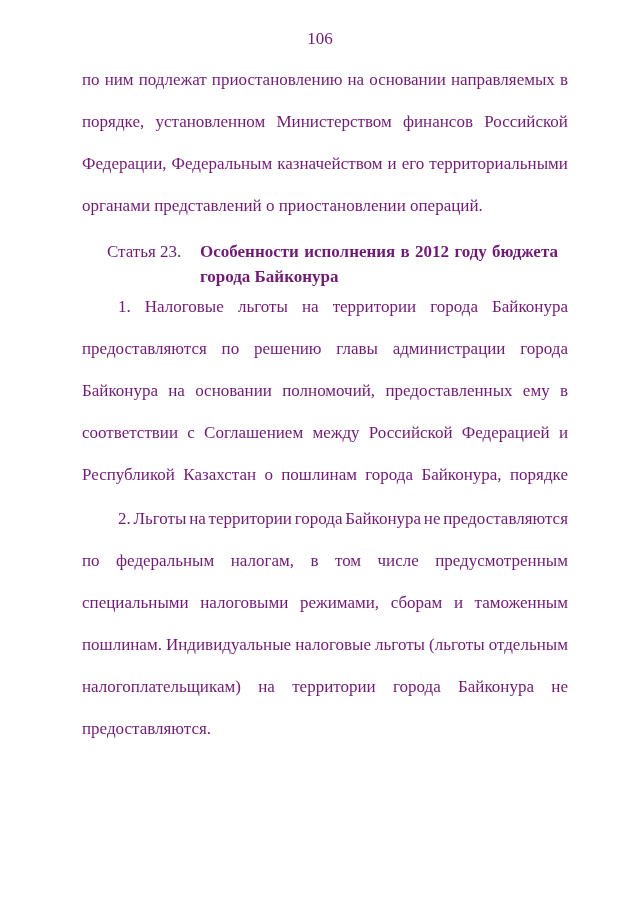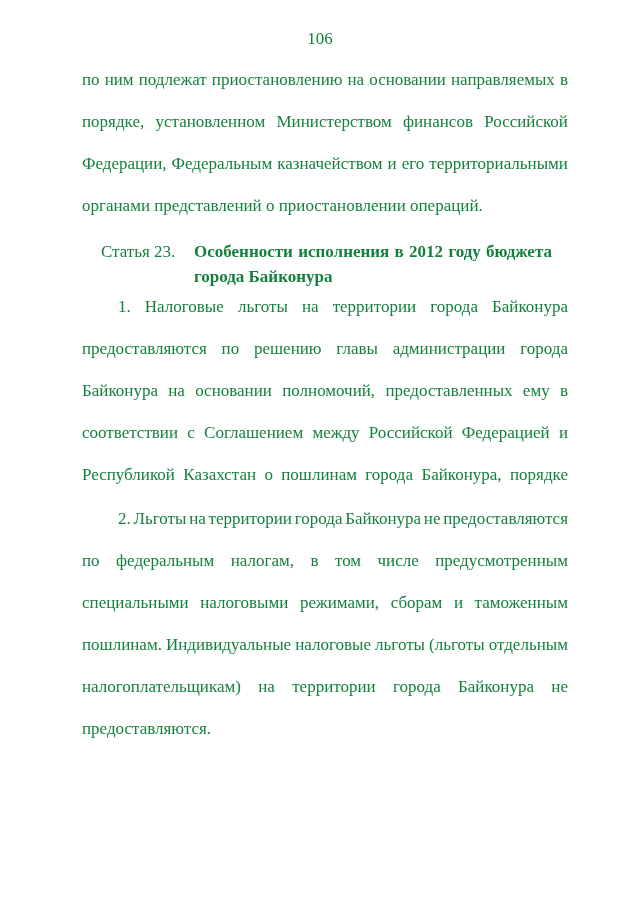--- a/index.html
+++ b/index.html
@@ -7,21 +7,21 @@
     padding: 0;
     background: #ffffff;
   }
   .page {
     position: relative;
     width: 640px;
     height: 905px;
     background: #ffffff;
     overflow: hidden;
     font-family: "Liberation Serif", "DejaVu Serif", serif;
-    color: #15803d;
+    color: #701a75;
     font-size: 17px;
     box-sizing: border-box;
   }
   .page-number {
     margin-top: 28px;
     height: 22px;
     line-height: 22px;
     text-align: center;
   }
   .content {
@@ -43,21 +43,21 @@
   }
   .plain {
     line-height: 42px;
     white-space: nowrap;
   }
   .indent { padding-left: 36px; }
 
   .article-heading {
     display: flex;
     margin-top: 13px;
-    margin-left: 19px;
+    margin-left: 25px;
   }
   .article-label {
     width: 93px;
     flex: 0 0 93px;
     line-height: 24.5px;
     white-space: nowrap;
   }
   .article-title {
     width: 358px;
     flex: 0 0 358px;

